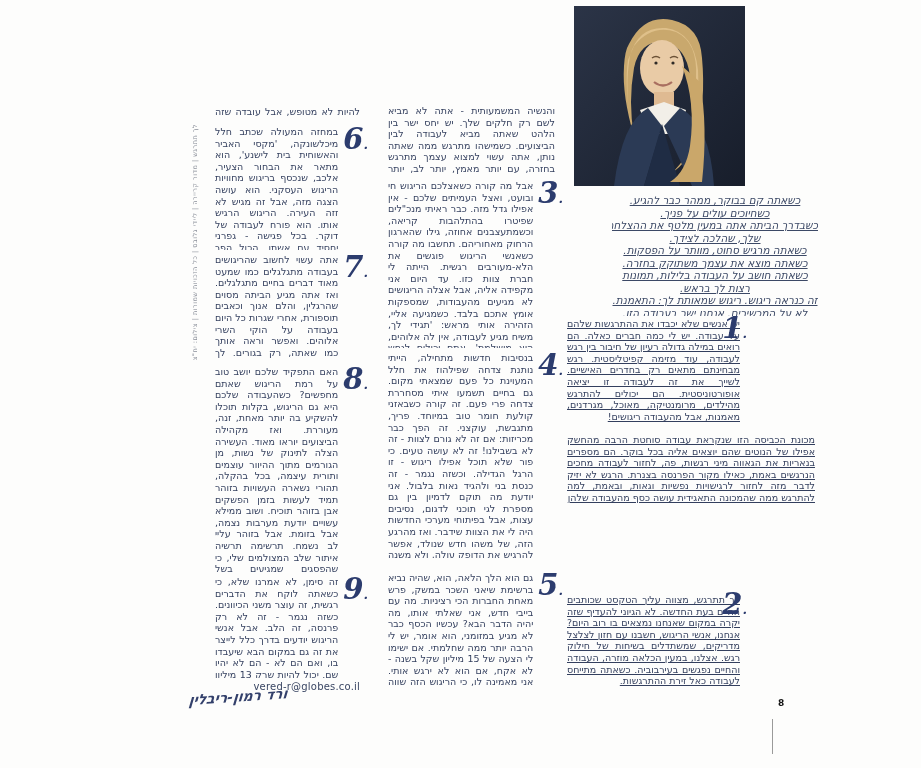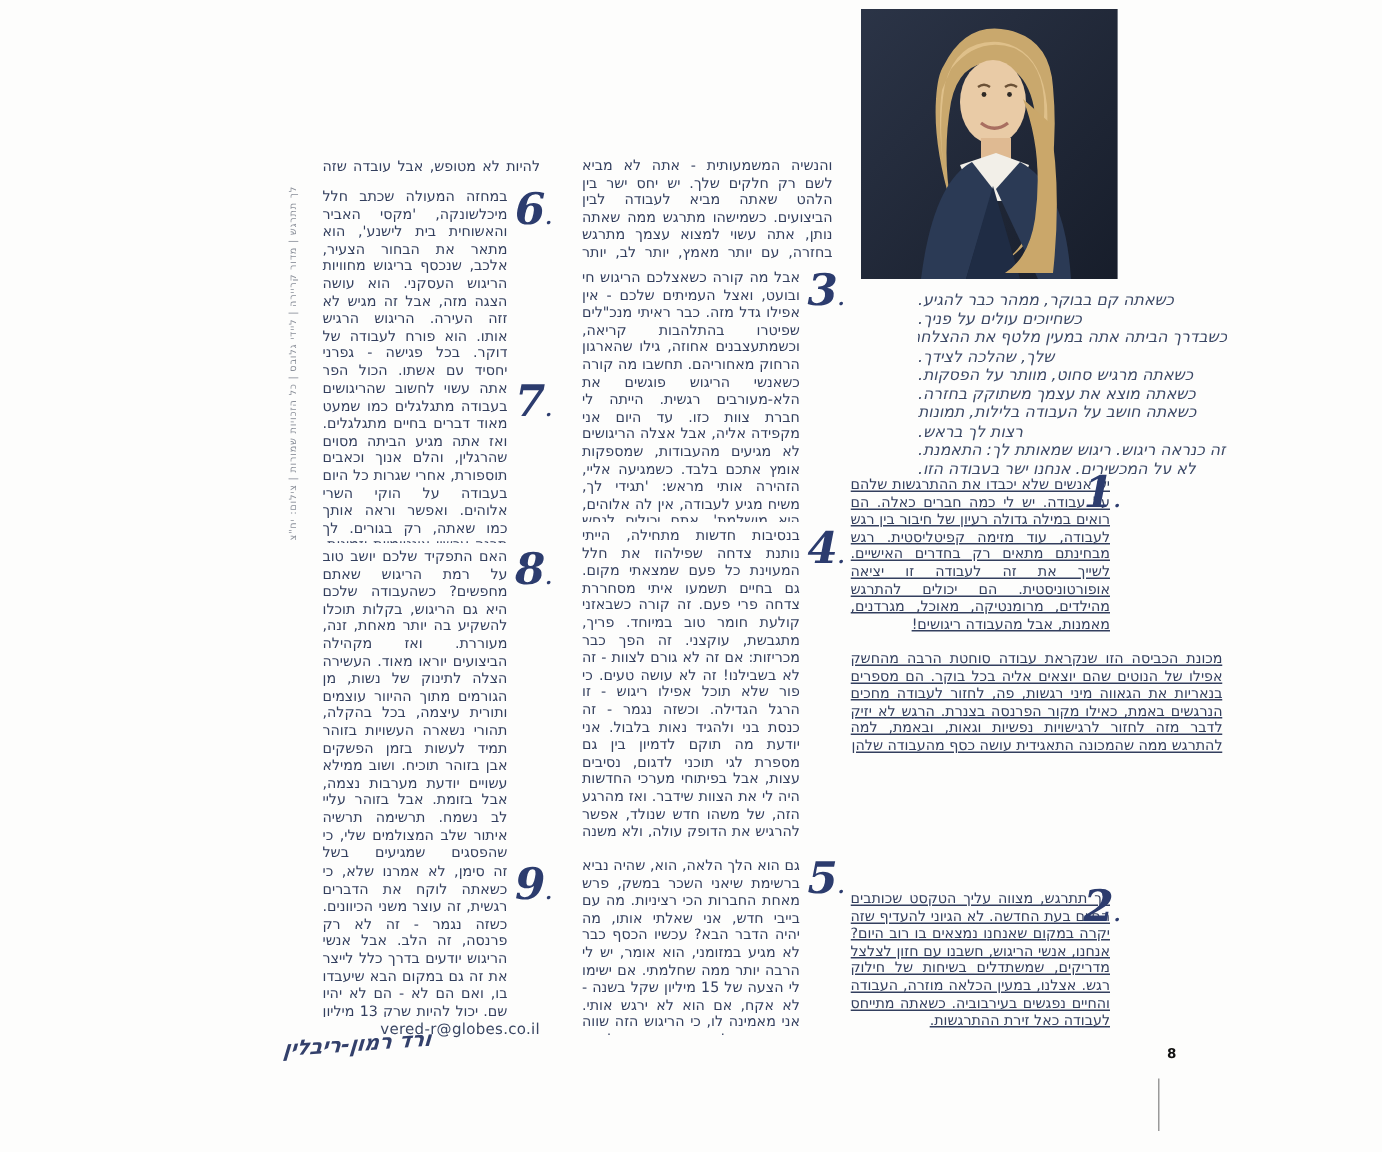--- a/index.html
+++ b/index.html
@@ -9,21 +9,21 @@
 
   
   #headline{left:295px;top:10px;width:276px;text-align:right;font-size:40px;line-height:44px;
             font-weight:bold;color:#222f55;letter-spacing:-1px;}
   .sub-line{left:300px;width:272px;text-align:right;font-size:12.5px;line-height:15px;color:#5b6c92;}
 
   
   #photo{left:574px;top:6px;width:171px;height:180px;overflow:hidden;background:#1f2737;}
 
   
-  .cap-line{font-style:italic;font-size:10.5px;line-height:12.5px;color:#3c4966;direction:rtl;text-align:left;white-space:nowrap;}
+  .cap-line{font-style:italic;font-size:10.5px;line-height:12.5px;color:#3c4966;direction:rtl;text-align:center;white-space:nowrap;text-decoration:underline;}
   #caption{left:612px;top:194px;width:206px;height:122px;overflow:hidden;}
 
   
   .col{position:absolute;top:0;height:768px;}
   #col1{left:567px;width:248px;}
   #col2{left:388px;width:167px;}
   #col3{left:215px;width:145px;}
 
   .body-txt{direction:rtl;text-align:justify;font-size:9.5px;line-height:11.6px;color:#333f5e;overflow:hidden;}
   .item{position:absolute;width:100%;}

